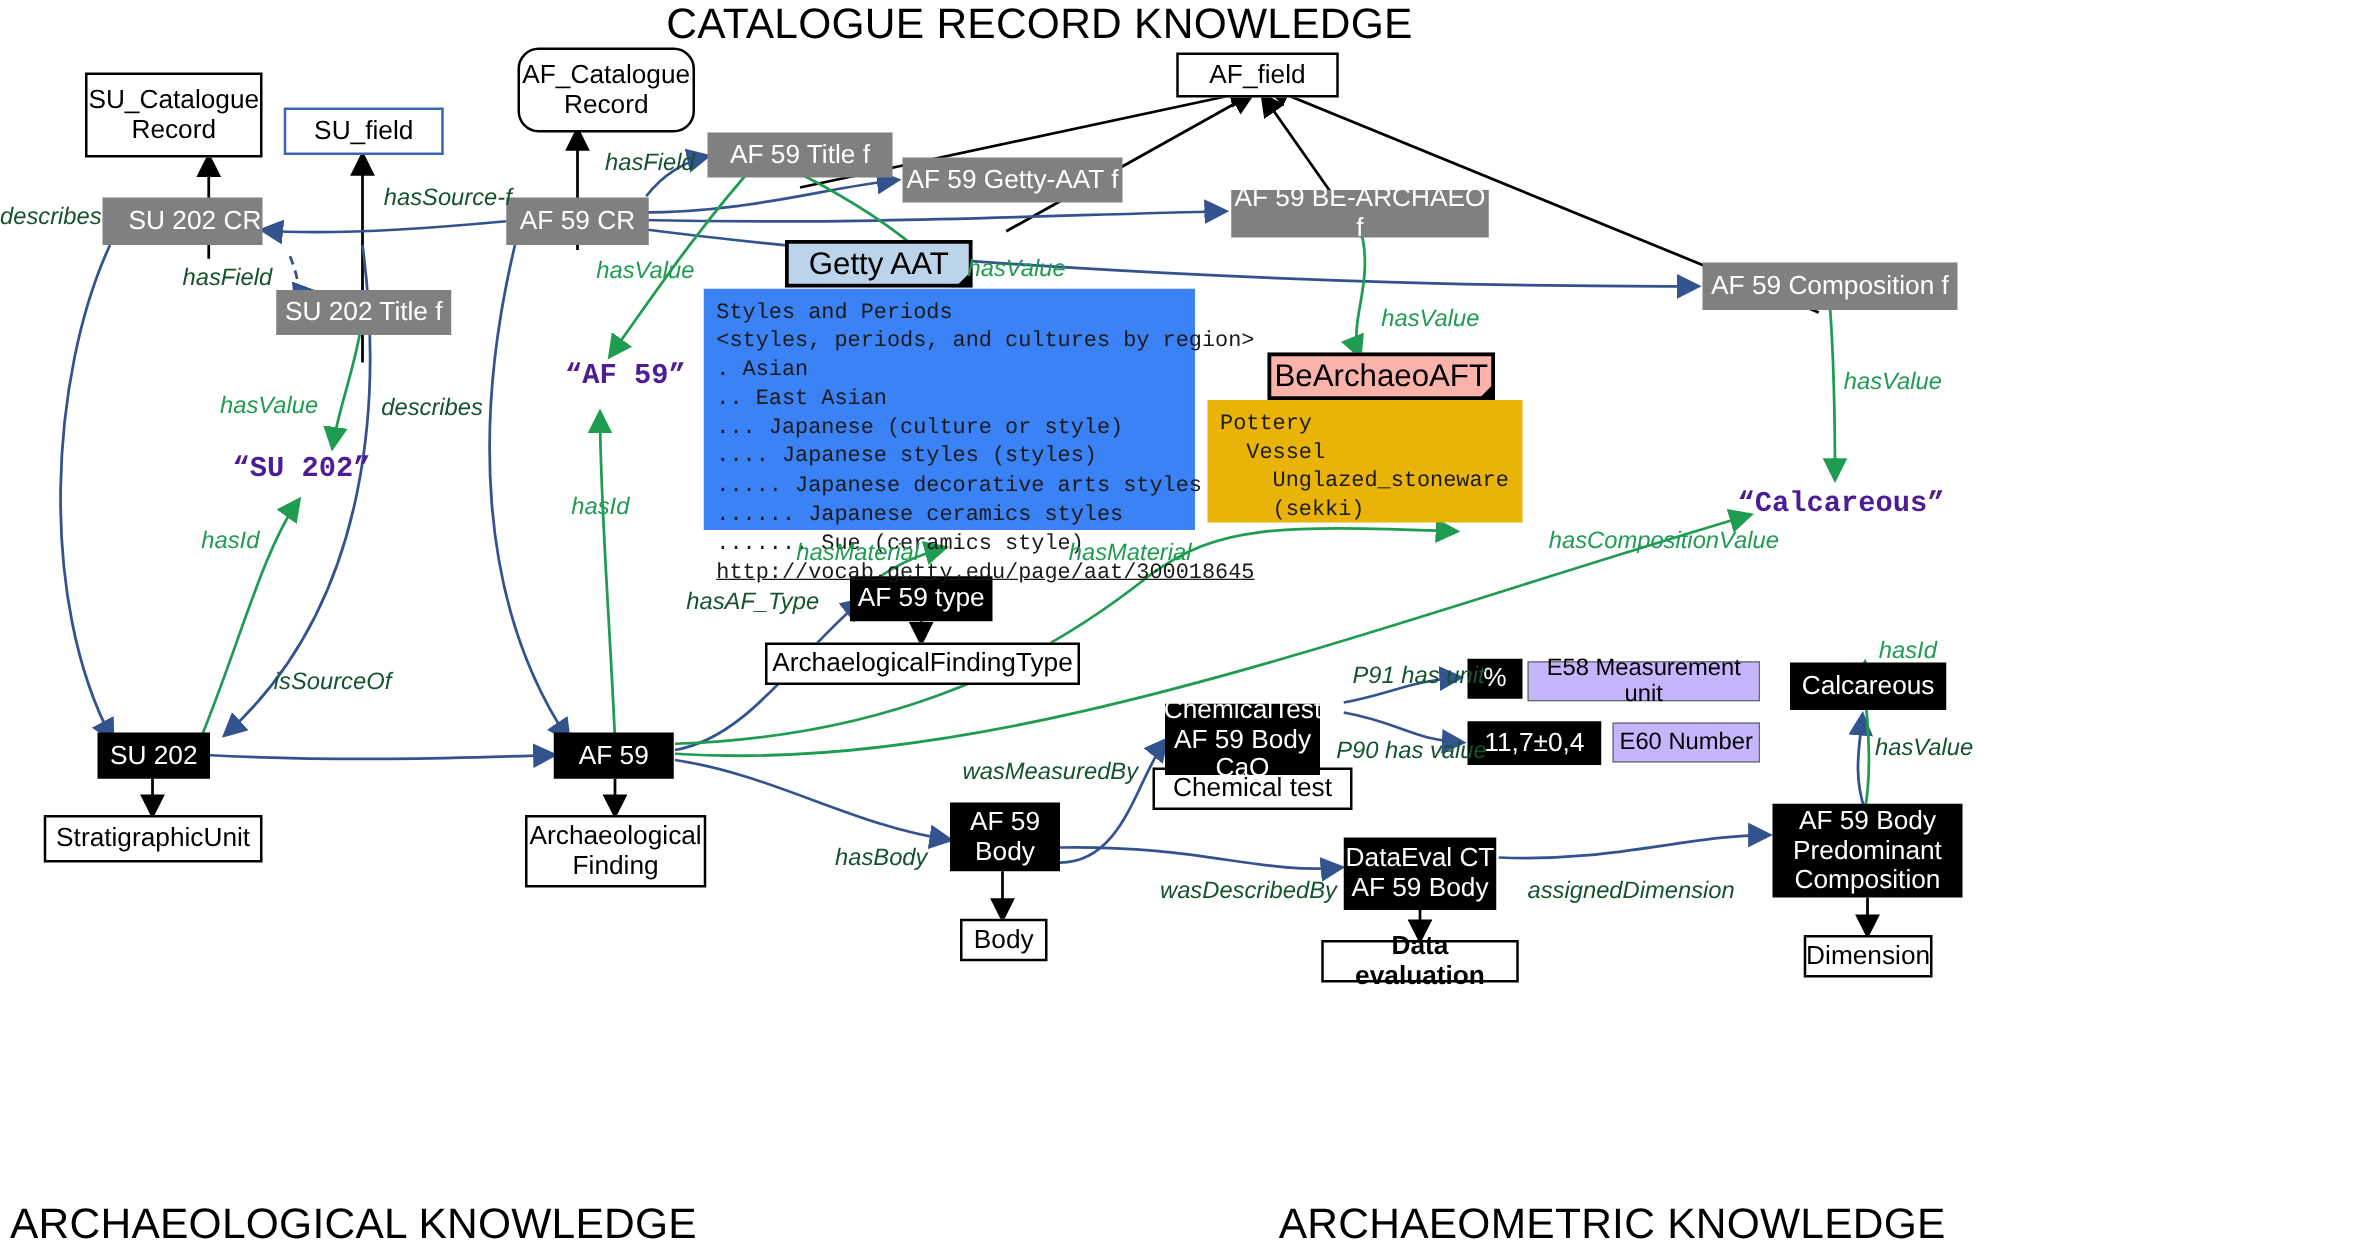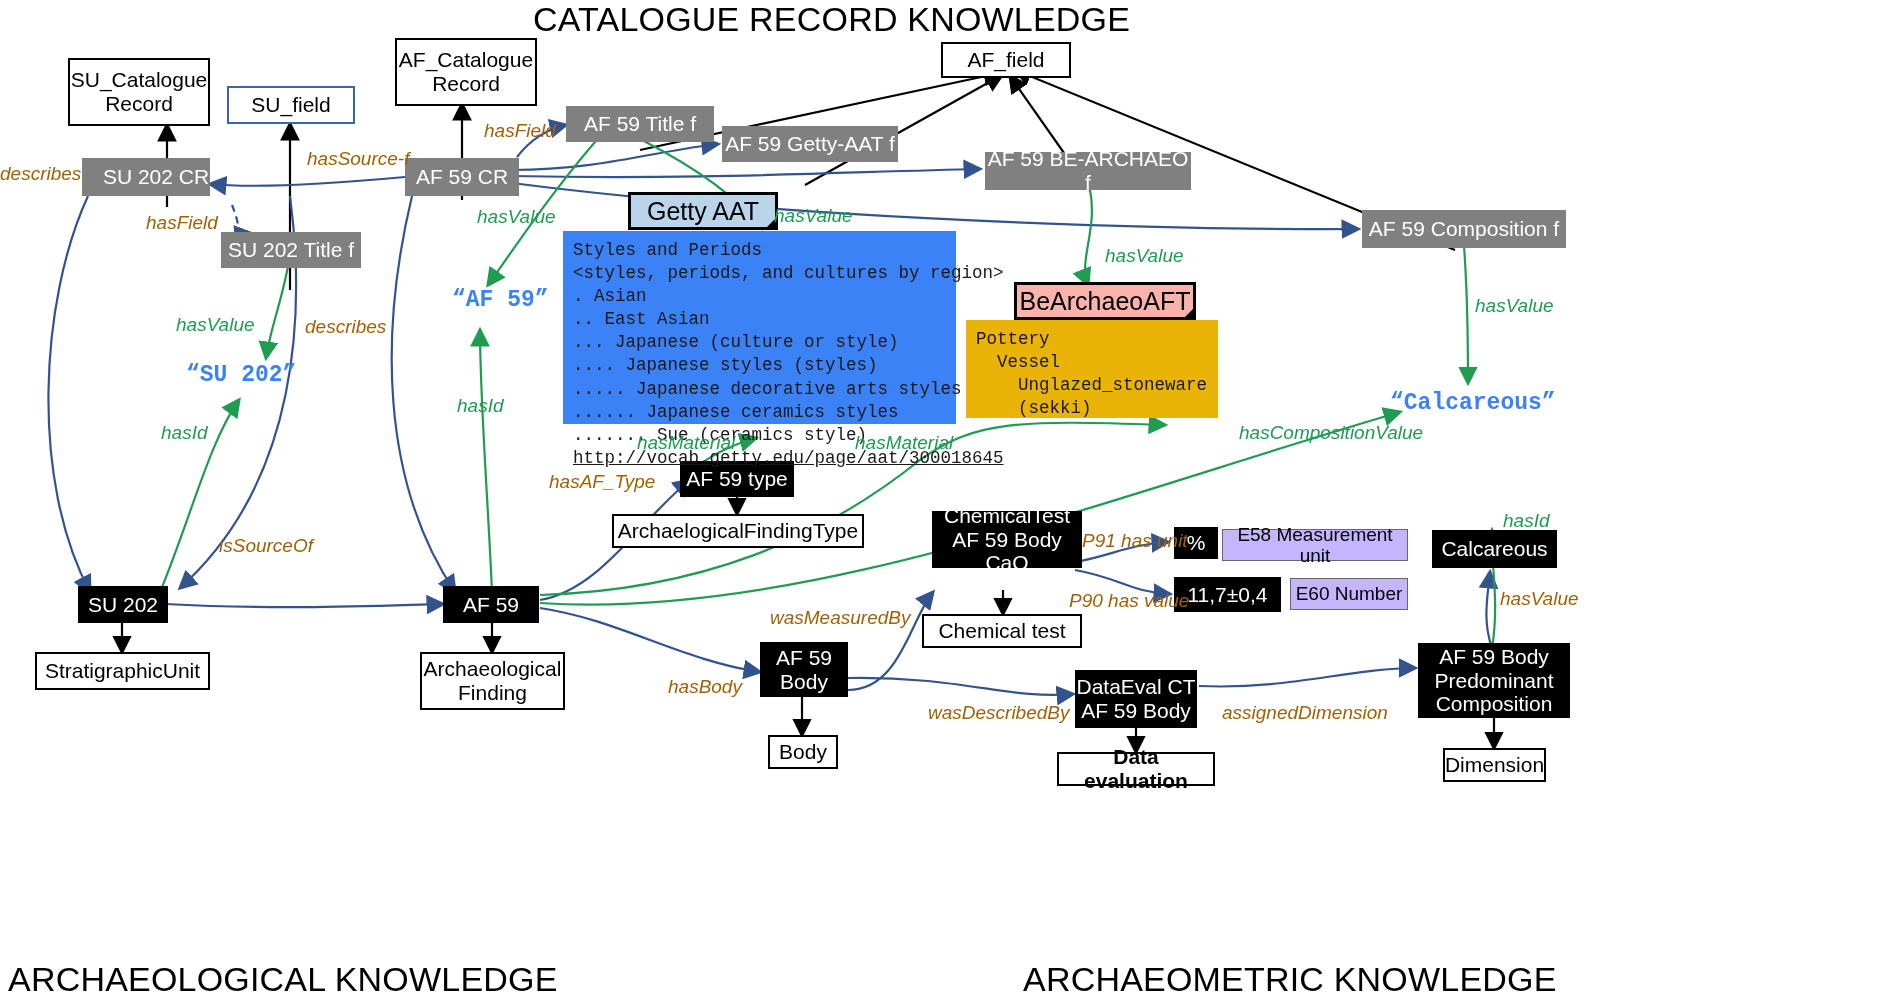--- a/index.html
+++ b/index.html
@@ -32,25 +32,25 @@
                  background:#000;clip-path:polygon(100% 0,100% 100%,0 100%);}
 
   .notebody{position:absolute;box-sizing:border-box;font-family:"Liberation Mono", monospace;
             font-size:17.5px;line-height:1.32;white-space:pre;padding:8px 0 6px 10px;color:#1a1a1a;}
   .notebody.blue{background:#3b82f6;}
   .notebody.pink{background:#eab308;}
   .notebody .url{text-decoration:underline;}
 
   
   .literal{position:absolute;font-family:"Liberation Mono", monospace;font-weight:bold;
-           font-size:23px;color:#3b82f6;white-space:nowrap;}
+           font-size:23px;color:#4c1d95;white-space:nowrap;}
 
   
   .elabel{position:absolute;font-style:italic;font-size:19px;white-space:nowrap;}
-  .elabel.blue{color:#a16207;}
+  .elabel.blue{color:#14532d;}
   .elabel.green{color:#1f9c52;}
 
   
   .section-title{position:absolute;font-size:34px;color:#000;white-space:nowrap;
                  letter-spacing:0.2px;}
 </style>
 </head>
 <body>
 
 <div id="stage">
@@ -120,21 +120,21 @@
 
   <div class="section-title" style="left:8px;top:960px;">ARCHAEOLOGICAL KNOWLEDGE</div>
   <div class="section-title" style="left:533px;top:0px;">CATALOGUE RECORD KNOWLEDGE</div>
   <div class="section-title" style="left:1023px;top:960px;">ARCHAEOMETRIC KNOWLEDGE</div>
 
   <div class="node cls" style="left:68px;top:58px;width:142px;height:68px;white-space:pre-line;">SU_Catalogue
 Record</div>
 
   <div class="node blueborder" style="left:227px;top:86px;width:128px;height:38px;">SU_field</div>
 
-  <div class="node cls" style="left:395px;top:38px;width:142px;height:68px;white-space:pre-line;">AF_Catalogue
+  <div class="node cls" style="left:414px;top:38px;width:142px;height:68px;white-space:pre-line;border-radius:17px;">AF_Catalogue
 Record</div>
 
   <div class="node cls" style="left:941px;top:42px;width:130px;height:36px;">AF_field</div>
 
   <div class="node cls" style="left:35px;top:652px;width:175px;height:38px;">StratigraphicUnit</div>
 
   <div class="node cls" style="left:420px;top:652px;width:145px;height:58px;white-space:pre-line;">Archaeological
 Finding</div>
 
   <div class="node cls" style="left:612px;top:514px;width:252px;height:34px;">ArchaelogicalFindingType</div>
@@ -160,21 +160,21 @@
   <div class="node grey" style="left:985px;top:152px;width:206px;height:38px;">AF 59 BE-ARCHAEO f</div>
 
   <div class="node grey" style="left:1362px;top:210px;width:204px;height:38px;">AF 59 Composition f</div>
 
   <div class="node black" style="left:78px;top:586px;width:90px;height:37px;">SU 202</div>
 
   <div class="node black" style="left:443px;top:586px;width:96px;height:37px;">AF 59</div>
 
   <div class="node black" style="left:680px;top:461px;width:114px;height:36px;">AF 59 type</div>
 
-  <div class="node black" style="left:932px;top:511px;width:150px;height:57px;white-space:pre-line;">ChemicalTest
+  <div class="node black" style="left:932px;top:563px;width:124px;height:57px;white-space:pre-line;">ChemicalTest
 AF 59 Body CaO</div>
 
   <div class="node black" style="left:1174px;top:527px;width:44px;height:32px;">%</div>
 
   <div class="node lgrey" style="left:1222px;top:529px;width:186px;height:32px;">E58 Measurement unit</div>
 
   <div class="node black" style="left:1174px;top:577px;width:107px;height:35px;">11,7±0,4</div>
 
   <div class="node lgrey" style="left:1290px;top:578px;width:118px;height:32px;">E60 Number</div>
 

